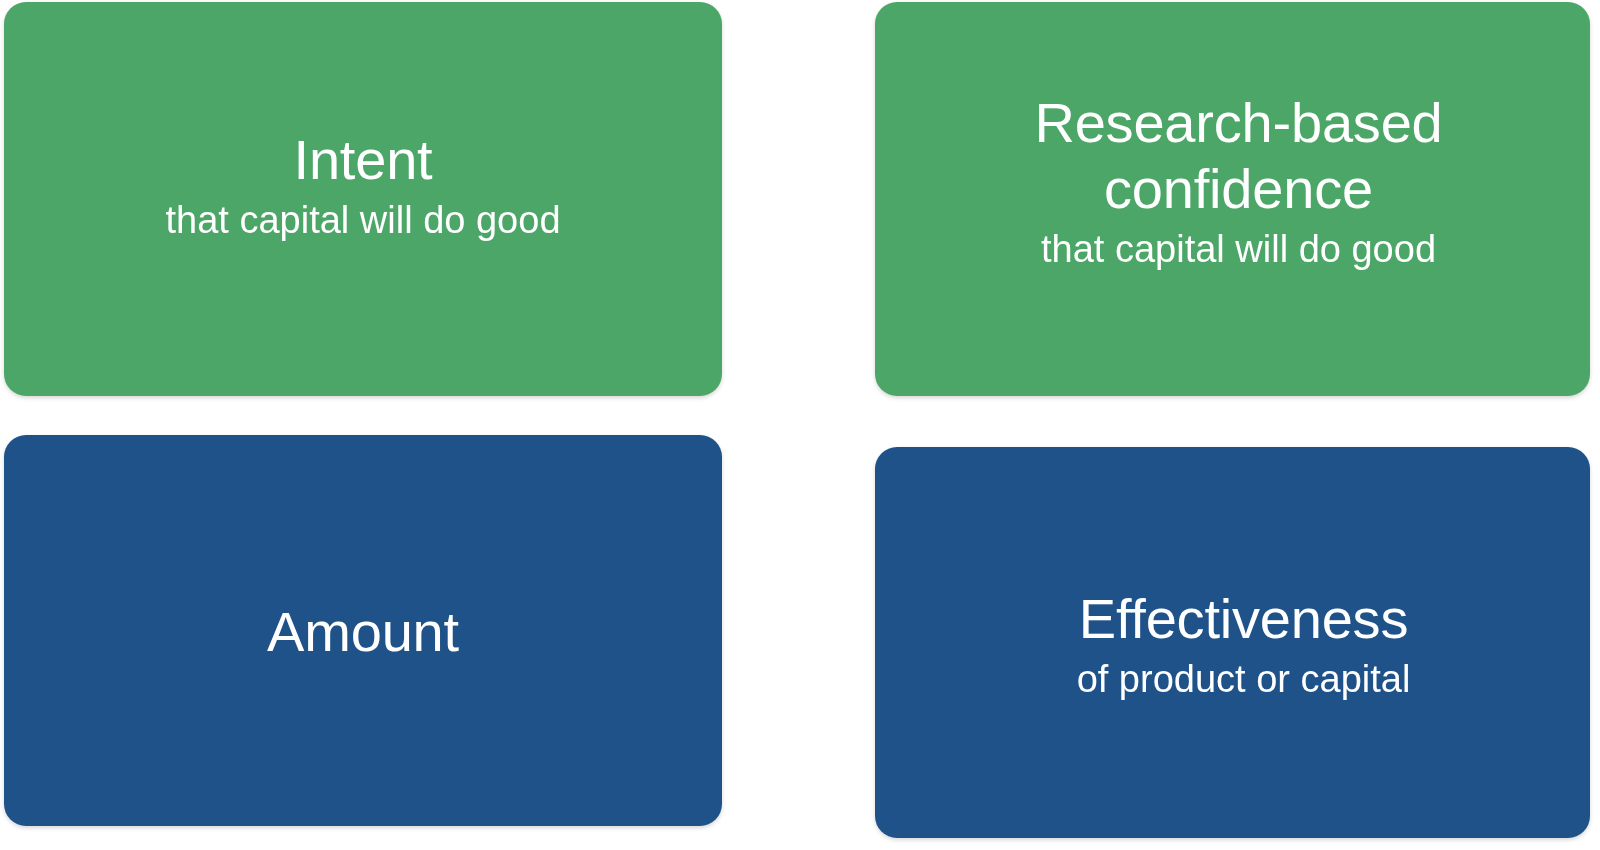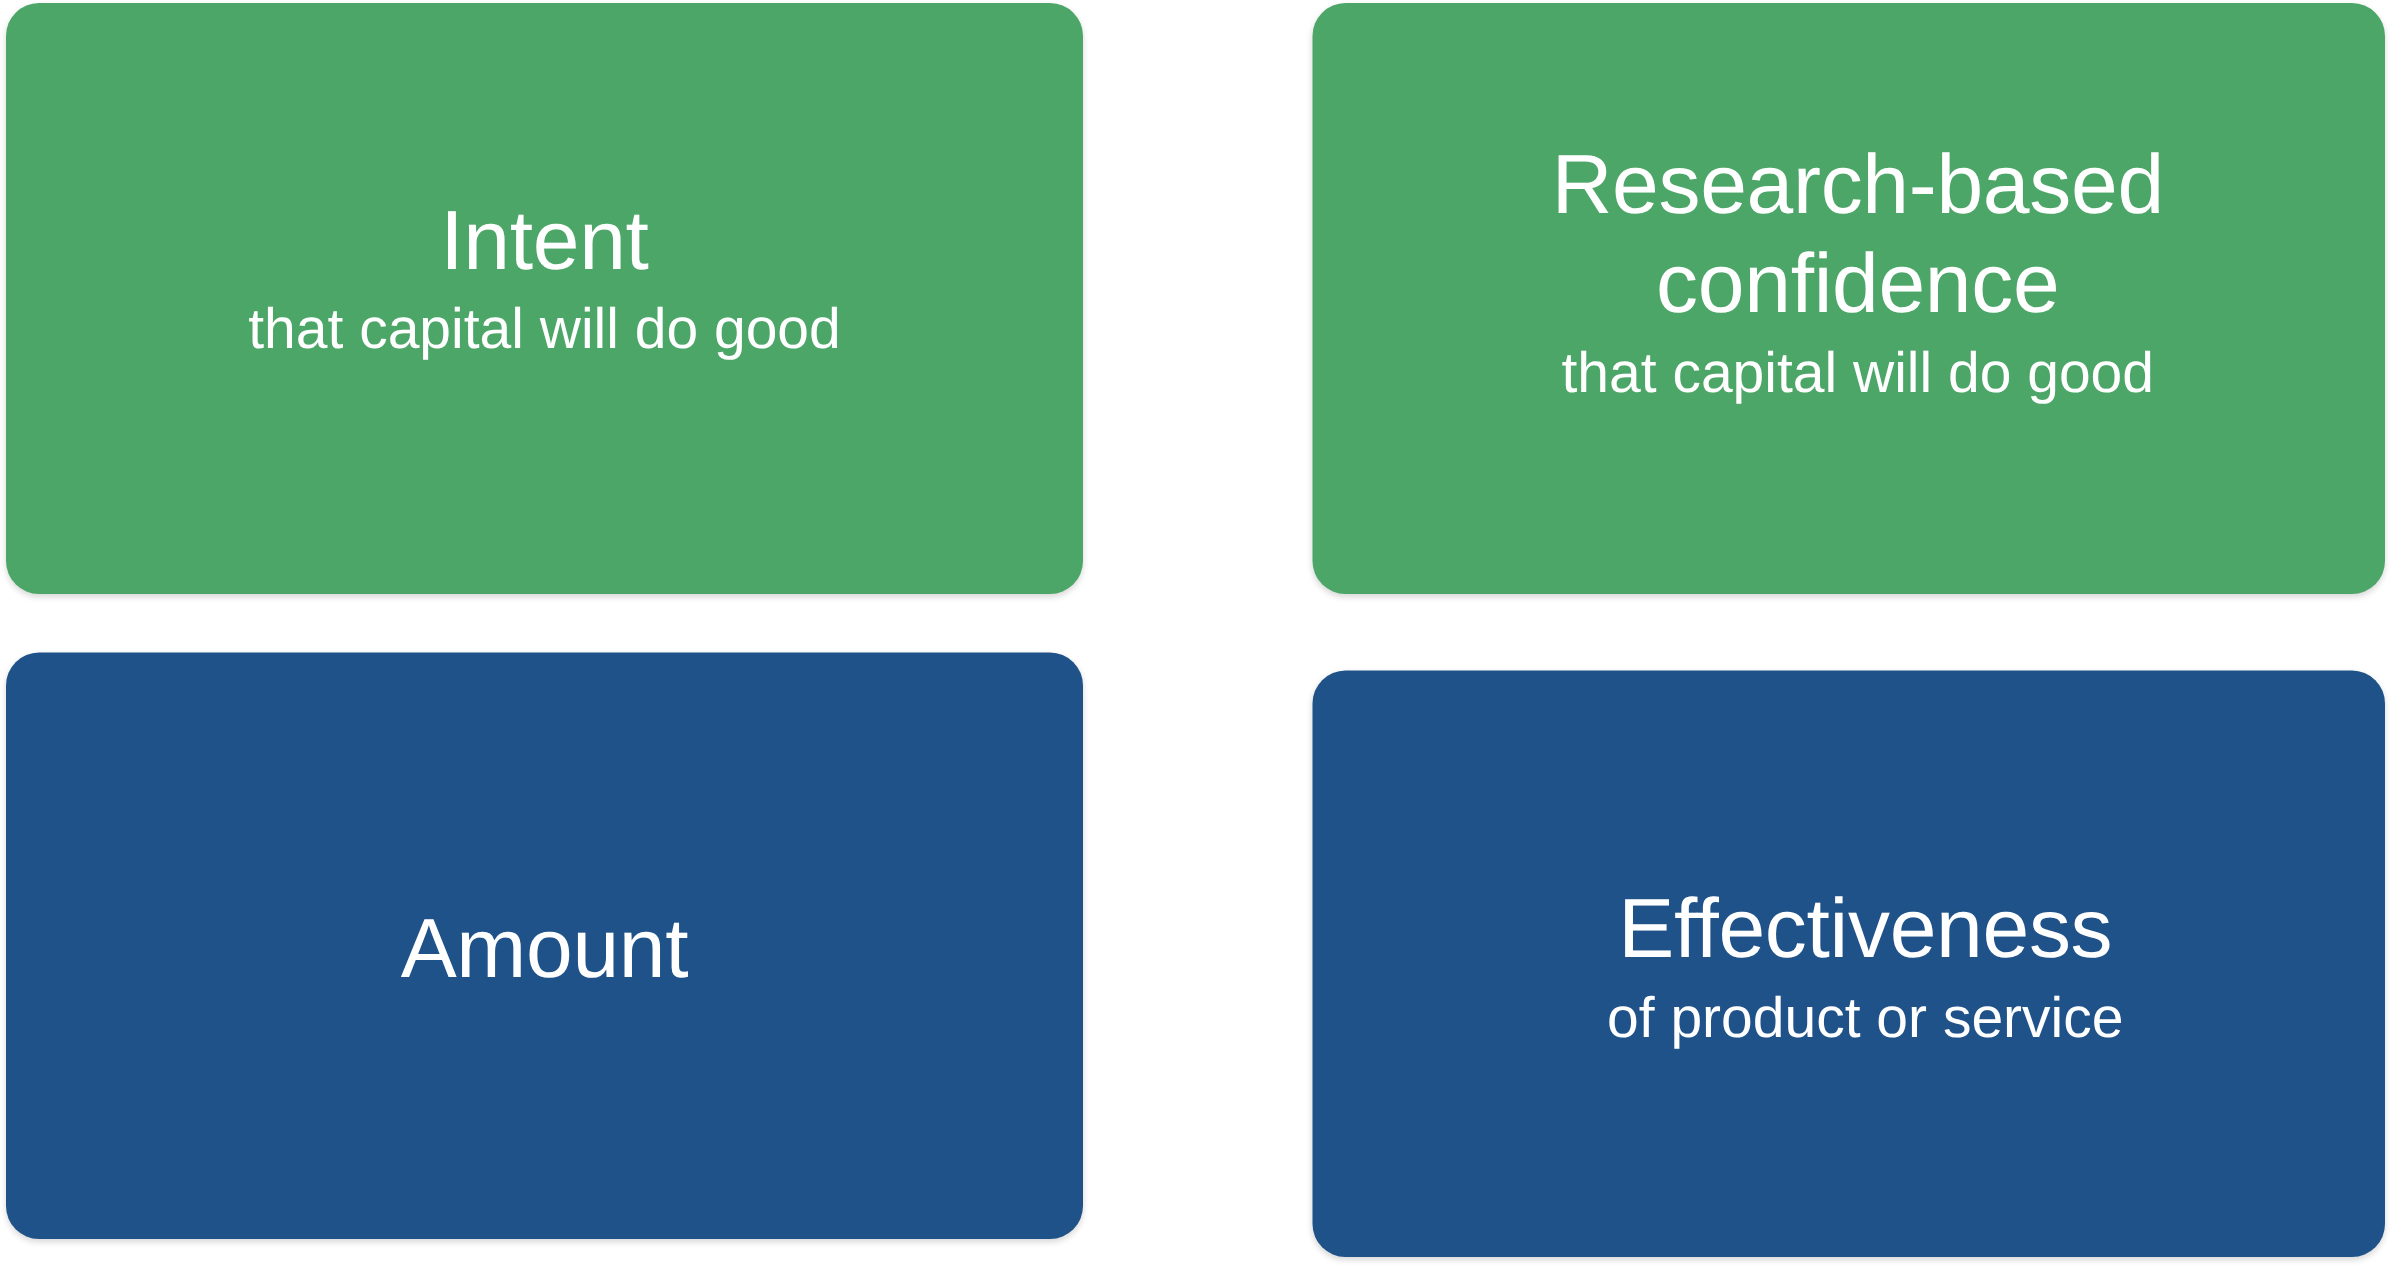--- a/index.html
+++ b/index.html
@@ -100,17 +100,17 @@
 
   <div class="card tone-blue pos-bl">
     <div class="card-body">
       <span class="card-title">Amount</span>
     </div>
   </div>
 
   <div class="card tone-blue pos-br">
     <div class="card-body">
       <span class="card-title">Effectiveness</span>
-      <span class="card-subtitle">of product or service</span>
+      <span class="card-subtitle">of product or capital</span>
     </div>
   </div>
 
 </div>
 
 </body></html>

